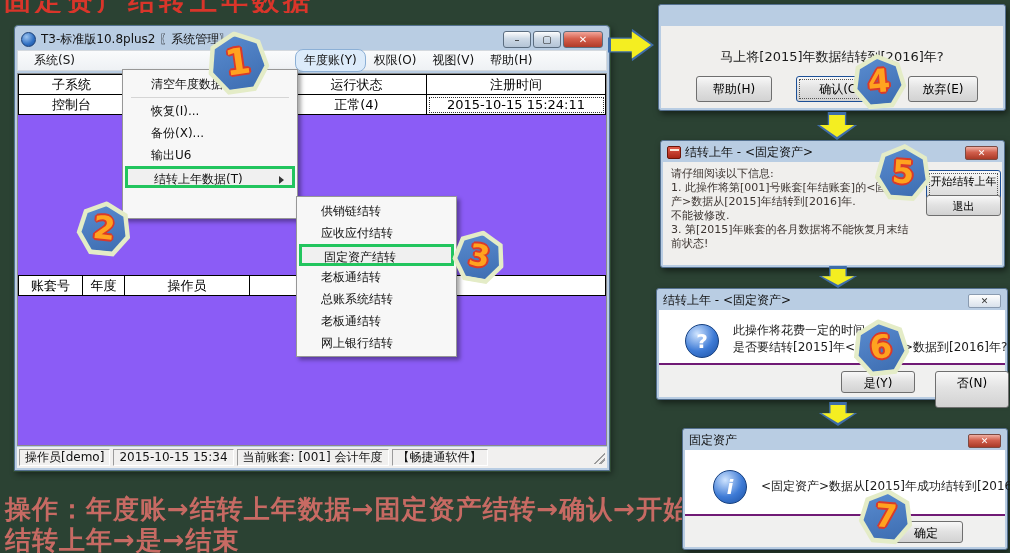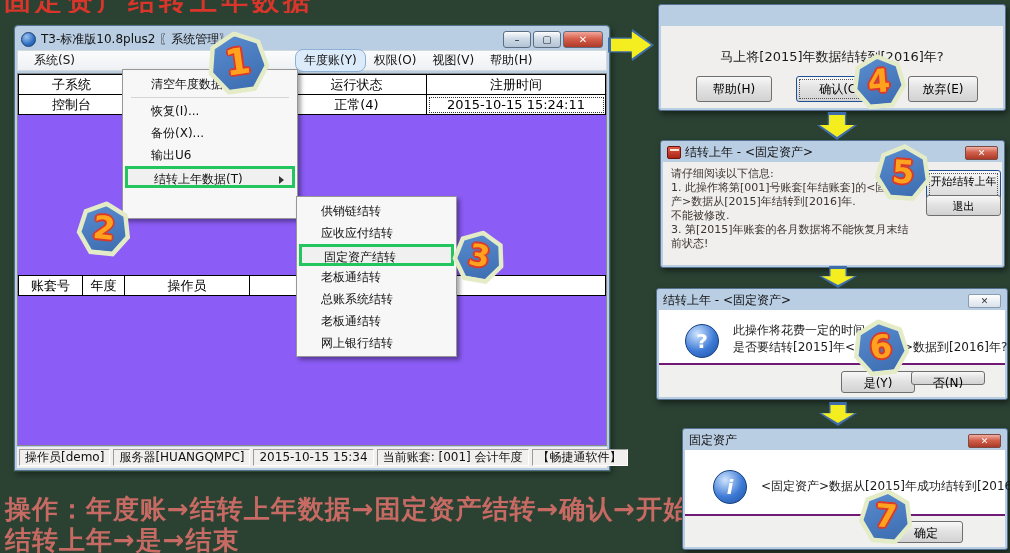--- a/index.html
+++ b/index.html
@@ -190,21 +190,20 @@
         <td>年度</td>
         <td>操作员</td>
         <td></td>
       </tr>
     </tbody>
       </table>
   </div>
 
   <div class="statusbar">
     <span class="seg">操作员[demo]</span>
-    <span class="seg">服务器[HUANGQMPC]</span>
     <span class="seg">2015-10-15 15:34</span>
     <span class="seg">当前账套: [001] 会计年度</span>
     <span class="seg">【畅捷通软件】</span>
     <span class="grip"></span>
   </div>
 </div>
 
 <div class="dropdown dd-main">
   <div class="dd-item">清空年度数据(D)</div>
   <div class="dd-sep"></div>
@@ -274,21 +273,21 @@
   <div class="dlg-body split">
     <div class="q-icon">?</div>
     <div class="text">
       <div>此操作将花费一定的时间。</div>
       <div>是否要结转[2015]年&lt;固定资产&gt;数据到[2016]年?</div>
     </div>
     <div class="dlg-footer">
       <div class="btn" style="left:182px;top:6px;width:74px;height:22px">
         <div class="inner" style="line-height:16px">是(Y)</div>
       </div>
-      <div class="btn" style="left:252px;top:6px;width:74px;height:14px">
+      <div class="btn" style="left:276px;top:6px;width:74px;height:37px">
         <div class="inner" style="line-height:16px">否(N)</div>
       </div>
     </div>
   </div>
 </div>
 
 <div class="dlg d4">
   <div class="dlg-title">
     <span>固定资产</span>
     <span class="dlg-close">✕</span>

